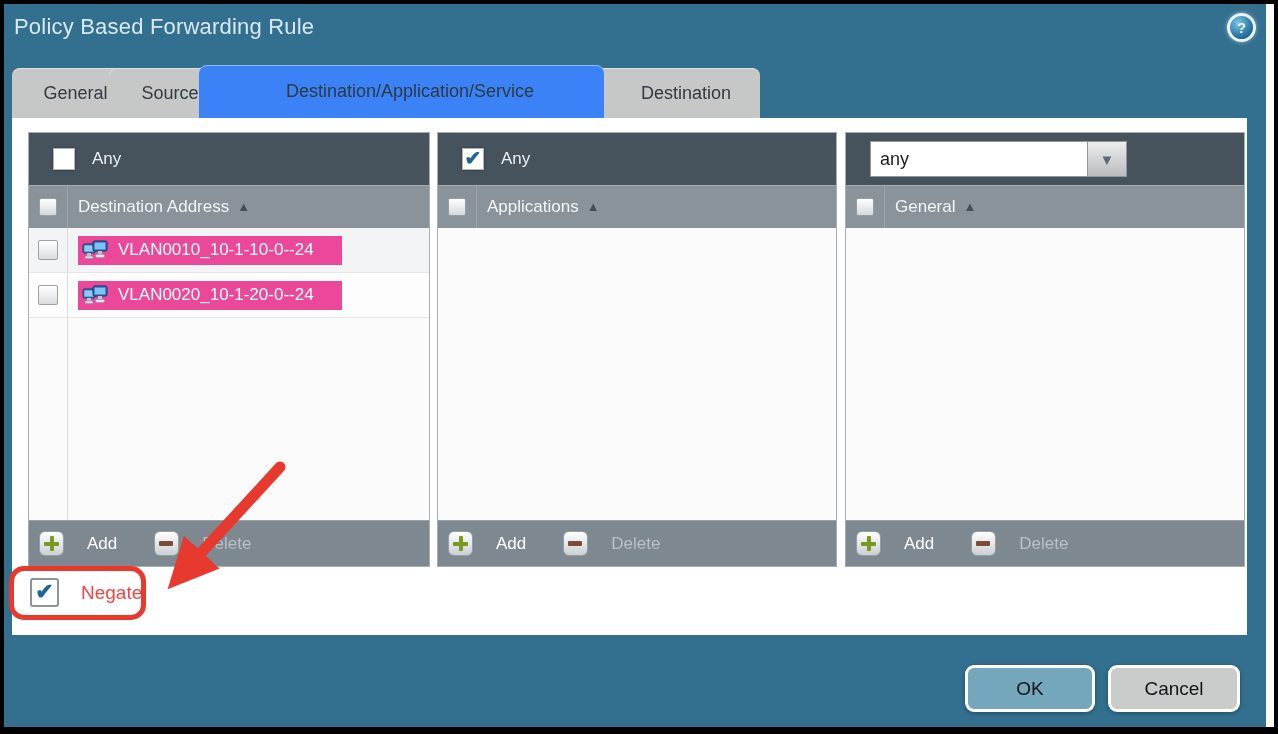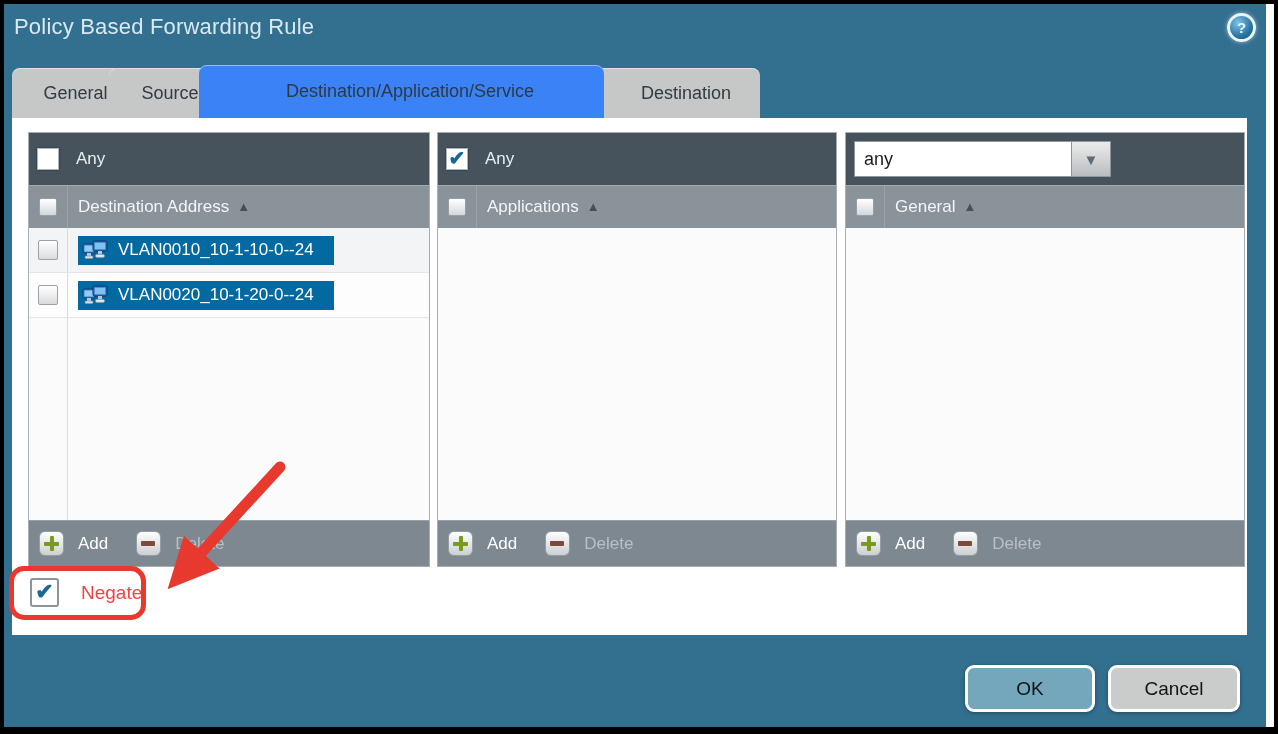--- a/index.html
+++ b/index.html
@@ -27,21 +27,21 @@
 
   
   .content{position:absolute;left:12px;top:118px;width:1235px;height:517px;background:#ffffff;z-index:2;}
 
   .panel{position:absolute;top:14px;height:435px;display:flex;flex-direction:column;
          border:1px solid #a7aeb4;box-sizing:border-box;background:#fbfbfc;}
   .p1{left:16px;width:402px;}
   .p2{left:425px;width:400px;}
   .p3{left:833px;width:400px;}
 
-  .any-bar{height:52px;flex:0 0 52px;background:#46525C;display:flex;align-items:center;padding-left:8px;box-sizing:border-box;}
+  .any-bar{height:52px;flex:0 0 52px;background:#46525C;display:flex;align-items:center;padding-left:24px;box-sizing:border-box;}
   .any-label{color:#e9eef1;font-size:17px;margin-left:17px;}
 
   .cb{box-sizing:border-box;background:#ffffff;border:1px solid #aeb6bc;display:flex;align-items:center;justify-content:center;cursor:pointer;}
   .cb-big{width:22px;height:22px;box-shadow:inset 0 0 0 2px #fff,0 0 2px rgba(0,0,0,.4);}
   .cb-3d{width:18px;height:18px;background:linear-gradient(#ffffff,#d4d8db);border:1px solid #979fa5;border-radius:2px;
          box-shadow:inset 0 1px 0 #fff;}
   .cb-row{width:20px;height:20px;background:linear-gradient(#ffffff,#d9dcdf);border:1px solid #9aa1a7;border-radius:2px;}
   .check{color:#1d6795;font-weight:bold;font-size:19px;line-height:1;transform:translateY(-1px);}
   .cb-big .check{font-size:20px;}
 
@@ -52,26 +52,26 @@
   .col-title{color:#f3f5f6;font-size:17px;margin-left:10px;}
   .sort-arrow{color:#454f58;font-size:13px;margin-left:8px;transform:translateY(-1px);}
 
   .body{flex:1 1 auto;background:#fbfbfc;position:relative;overflow:hidden;}
   .body-divider{position:absolute;left:38px;top:0;bottom:0;width:1px;background:#dcdfe2;}
 
   .row{height:44px;display:flex;align-items:center;border-bottom:1px solid #e3e5e7;position:relative;}
   .row:nth-child(odd){background:#fdfdfd;}
   .row:nth-child(even){background:#f3f4f5;}
   .row .cb-col{border-right:1px solid #d8dbde;}
-  .tag{display:inline-flex;align-items:center;margin-left:10px;background:#0369a1;color:#fff;
-       font-size:17px;padding:2px 20px 2px 4px;height:29px;box-sizing:border-box;cursor:pointer;}
+  .tag{display:inline-flex;align-items:center;margin-left:10px;background:#ec4899;color:#fff;
+       font-size:17px;padding:2px 28px 2px 4px;height:29px;box-sizing:border-box;cursor:pointer;}
   .net-icon{width:28px;height:24px;margin-right:8px;flex:0 0 28px;}
 
   .panel-footer{height:46px;flex:0 0 46px;background:#7E8891;border-top:1px solid #99a1a8;
-                display:flex;align-items:center;padding-left:10px;box-sizing:border-box;gap:14px;}
+                display:flex;align-items:center;padding-left:10px;box-sizing:border-box;gap:23px;}
   .ico-btn{width:25px;height:25px;border-radius:6px;background:linear-gradient(#fefefe,#ccd0d3);
            border:1px solid #959da4;box-sizing:border-box;position:relative;cursor:pointer;flex:0 0 25px;}
   .plus-h,.plus-v,.minus-h{position:absolute;background:#7A9A1F;border-radius:1px;}
   .plus-h{left:4px;top:10px;width:15px;height:4px;}
   .plus-v{left:10px;top:4px;width:4px;height:15px;}
   .minus-h{left:4px;top:9px;width:14px;height:5px;background:#7d4a3c;}
   .add-label{color:#ffffff;font-size:17px;margin-right:14px;cursor:pointer;}
   .delete-label{color:#b9bfc5;font-size:17px;}
 
   

